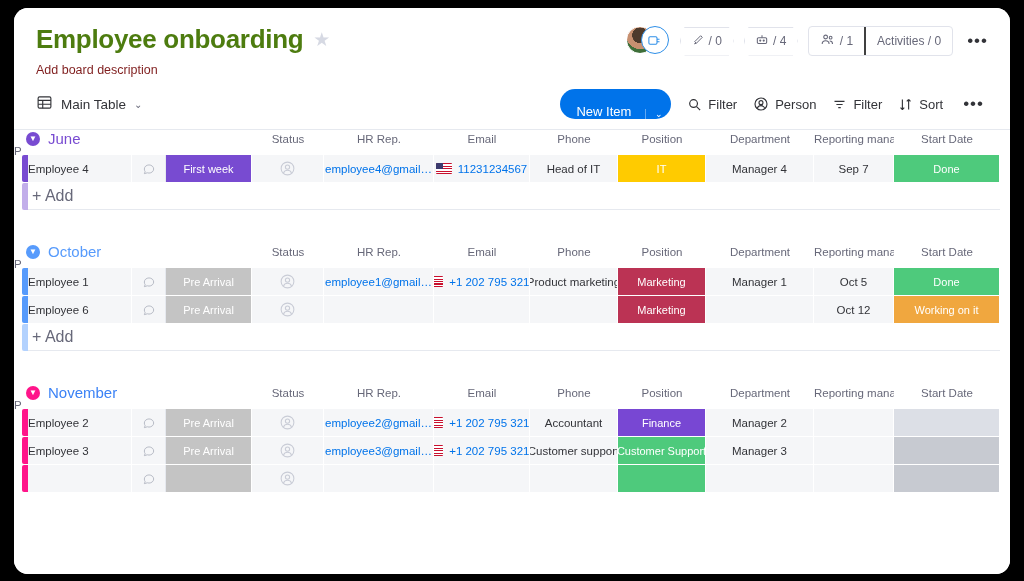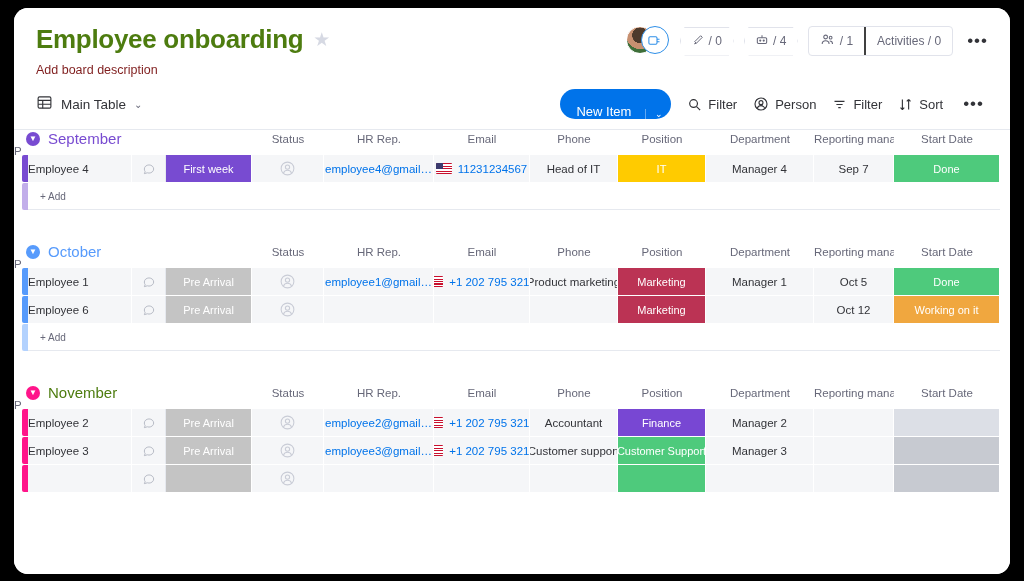--- a/index.html
+++ b/index.html
@@ -169,22 +169,22 @@
     position: relative; overflow: hidden;
   }
   .flag::after {
     content: ""; position: absolute; left: 0; top: 0;
     width: 7px; height: 6px; background: #3c3b6e;
   }
 
   .add-row { height: 27px; align-items: stretch; margin-top: 1px; }
   .add-cell {
     grid-column: 3 / 14;
-    display: flex; align-items: center; padding-left: 12px;
-    font-size: 10px; color: #676879;
+    display: flex; align-items: center; padding-left: 4px;
+    font-size: 16px; color: #676879;
     background: #fff; border-bottom: 1px solid #e6e9ef;
     cursor: pointer;
   }
   .add-left { background: #fff; }
 
   
   .vscroll {
     position: absolute; right: 0; top: 0; bottom: 0; width: 4px;
     background: transparent;
   }
@@ -316,21 +316,21 @@
     </div>
   </div>
 
   <div class="board-body">
     <div id="groups-host">
         <div class="group">
           <div class="grid-row colhead-row">
             <div></div>
             <div class="group-title-cell">
               <span class="group-arrow" style="background:#784bd1">▼</span>
-              <span class="group-name" style="color:#784bd1">September</span>
+              <span class="group-name" style="color:#784bd1">June</span>
             </div>
             <div></div>
             <div class="colhead">Status</div>
             <div class="colhead">HR Rep.</div>
             <div class="colhead">Email</div>
             <div class="colhead">Phone</div>
             <div class="colhead">Position</div>
             <div class="colhead">Department</div>
             <div class="colhead">Reporting manager</div>
             <div class="colhead">Start Date</div>
@@ -475,21 +475,21 @@
             <div class="row-color" style="background:#579bfc;opacity:.45"></div>
             <div class="add-cell">+ Add</div>
           </div>
         </div>
         <div class="group-sp"></div>
         <div class="group">
           <div class="grid-row colhead-row">
             <div></div>
             <div class="group-title-cell">
               <span class="group-arrow" style="background:#ff158a">▼</span>
-              <span class="group-name" style="color:#4d7c0f">November</span>
+              <span class="group-name" style="color:#3b82f6">November</span>
             </div>
             <div></div>
             <div class="colhead">Status</div>
             <div class="colhead">HR Rep.</div>
             <div class="colhead">Email</div>
             <div class="colhead">Phone</div>
             <div class="colhead">Position</div>
             <div class="colhead">Department</div>
             <div class="colhead">Reporting manager</div>
             <div class="colhead">Start Date</div>

